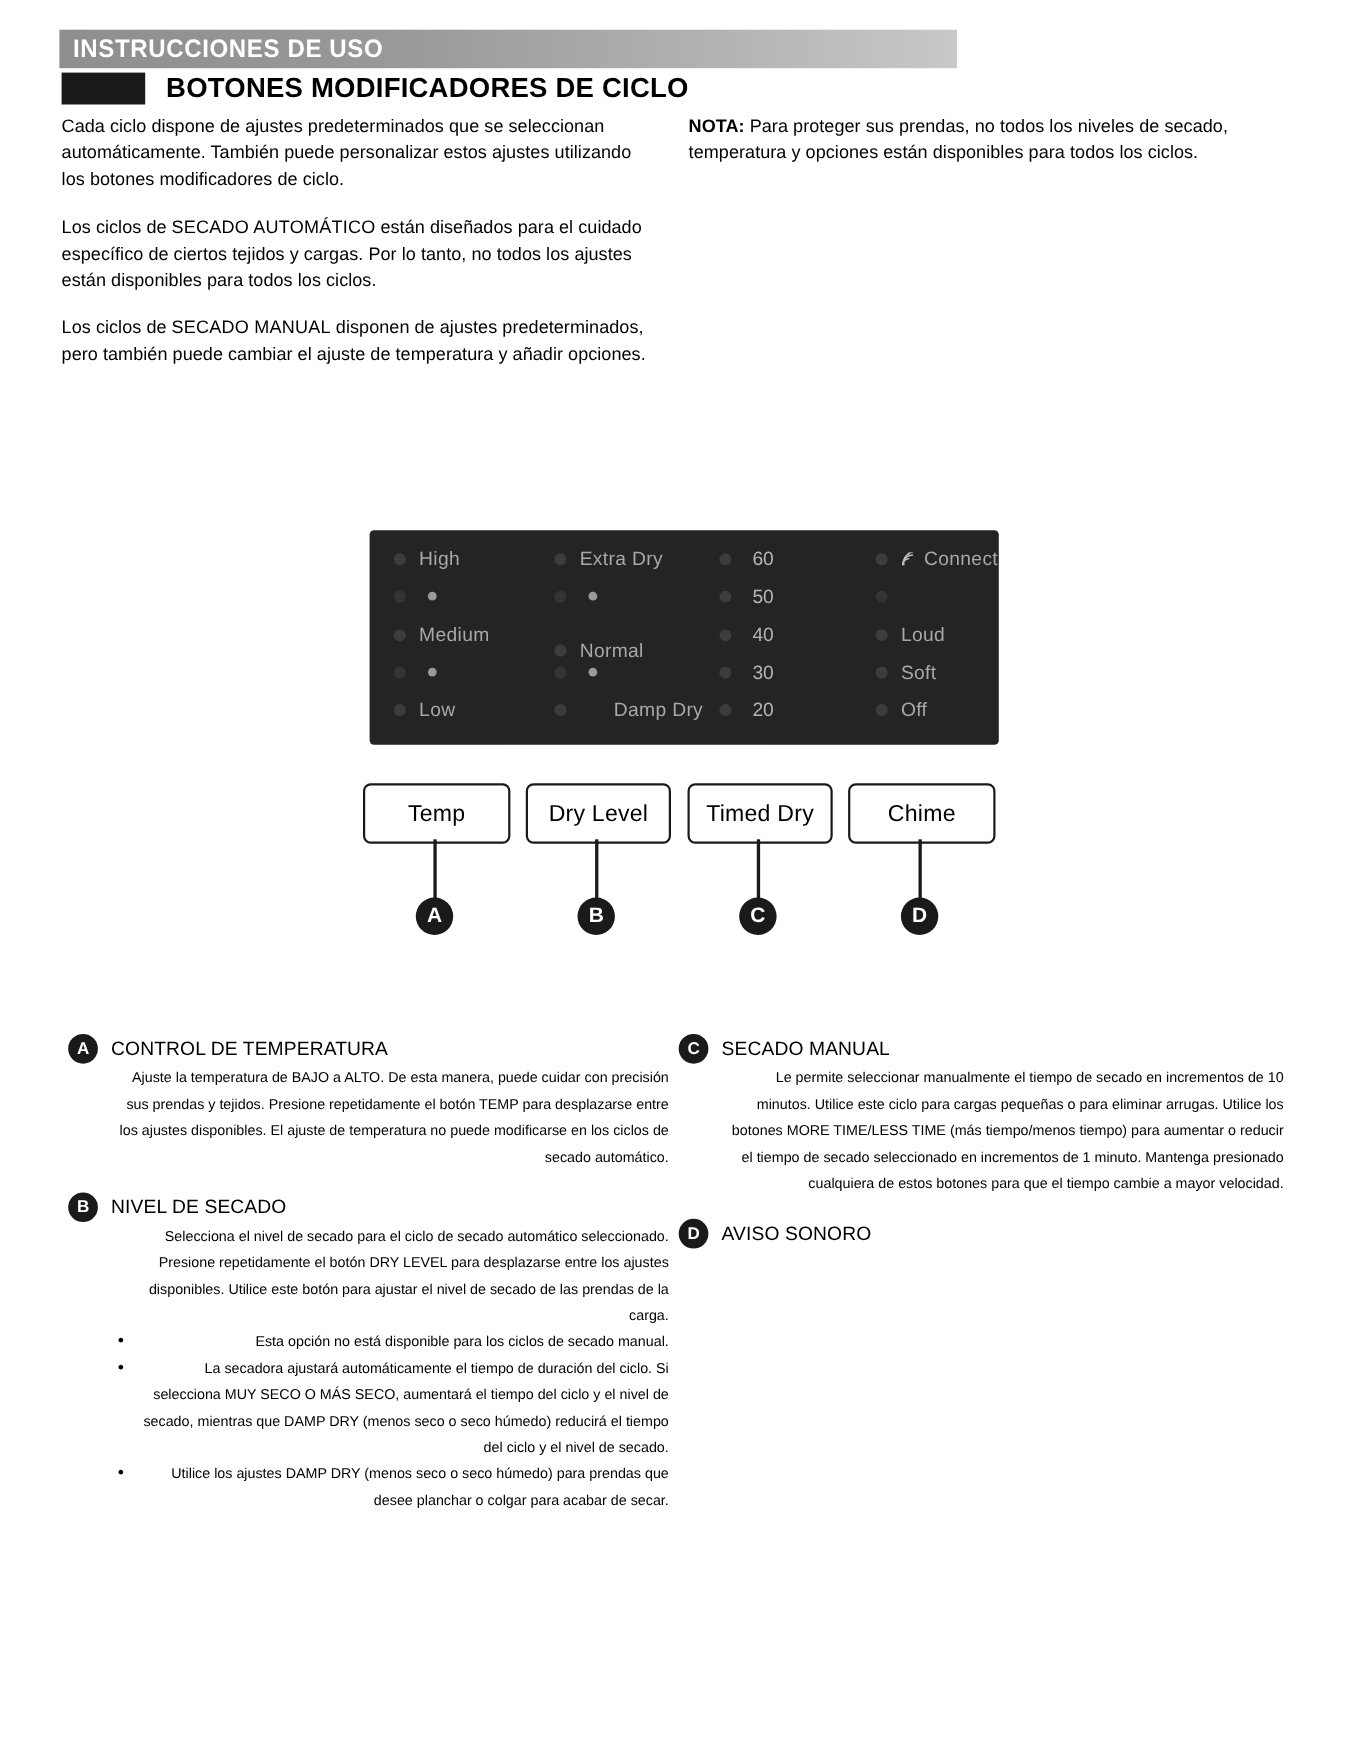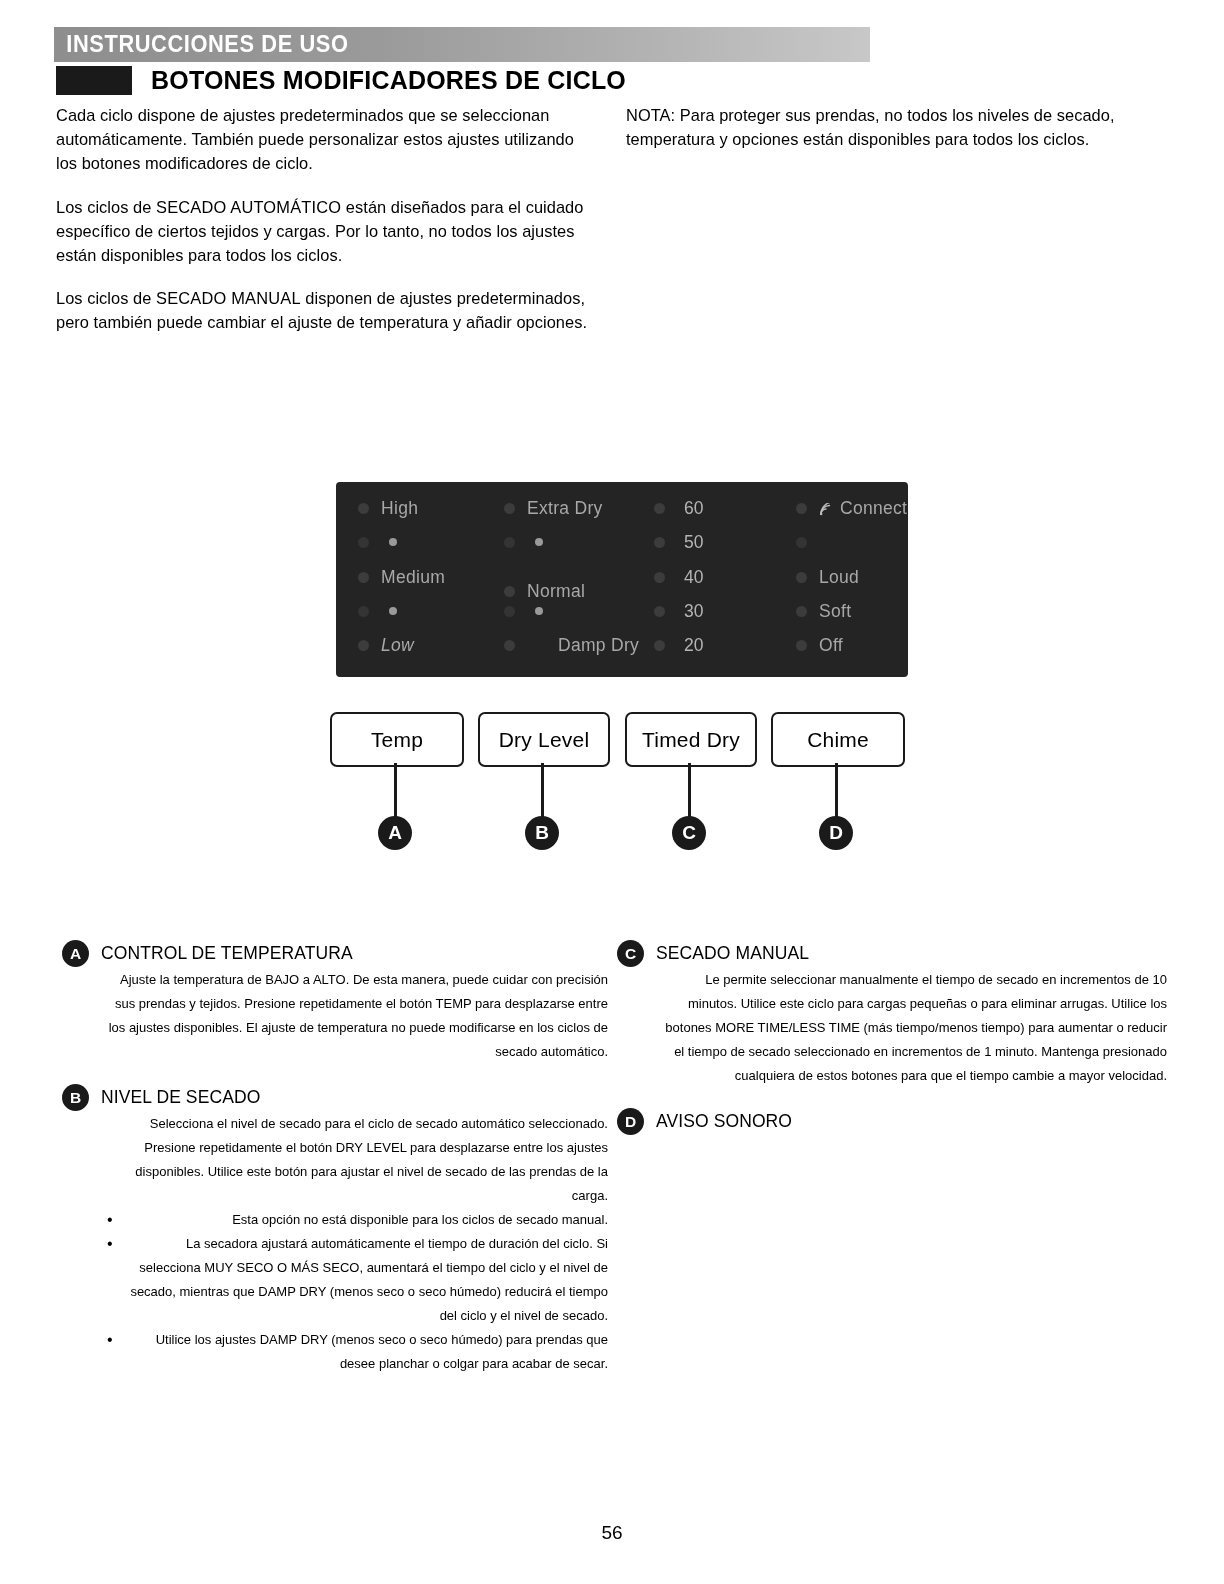--- a/index.html
+++ b/index.html
@@ -80,21 +80,21 @@
     top: 103px;
     width: 540px;
   }
   p.body {
     font-size: 16.4px;
     line-height: 24.2px;
     margin: 0 0 19px 0;
     letter-spacing: 0.05px;
   }
   p.body:last-child { margin-bottom: 0; }
-  .b { font-weight: normal; }
+  .b { font-weight: bold; }
   .cap { font-weight: normal; letter-spacing: 0.2px; }
 
   
   .panel {
     position: absolute;
     left: 336px;
     top: 482px;
     width: 572px;
     height: 195px;
     background: #242424;
@@ -291,21 +291,21 @@
         <div class="midmark"></div>
       </div>
       <div class="panel-row" style="left: 22px; top: 84px;">
         <div class="led"></div>
         <span class="panel-label">Medium</span>
       </div>
       <div class="panel-row" style="left: 22px; top: 118px;">
         <div class="led-dim"></div>
         <div class="midmark"></div>
       </div>
-      <div class="panel-row" style="left: 22px; top: 152px; font-style: italic;">
+      <div class="panel-row" style="left: 22px; top: 152px;">
         <div class="led"></div>
         <span class="panel-label">Low</span>
       </div>
       <div class="panel-row" style="left: 168px; top: 15px;">
         <div class="led"></div>
         <span class="panel-label">Extra Dry</span>
       </div>
       <div class="panel-row" style="left: 168px; top: 49px;">
         <div class="led-dim"></div>
         <div class="midmark"></div>
@@ -431,15 +431,14 @@
         </div>
       </div>
       <div class="explain-block">
         <div class="explain-head">
           <div class="head-bubble">D</div>
           <div class="head-text">AVISO SONORO</div>
         </div>
       </div>
     </div>
 
-  <div class="page-number">56</div>
 
 </div>
 
 </body></html>

